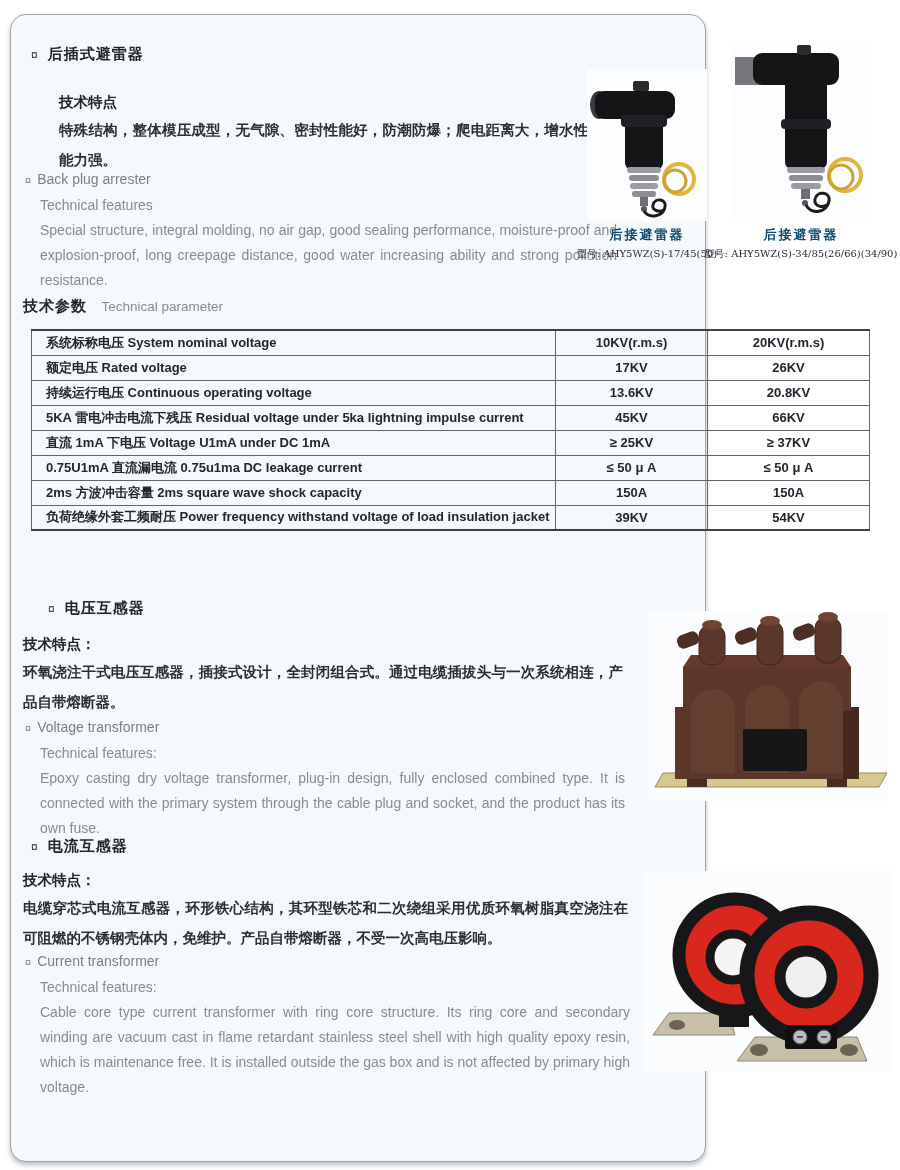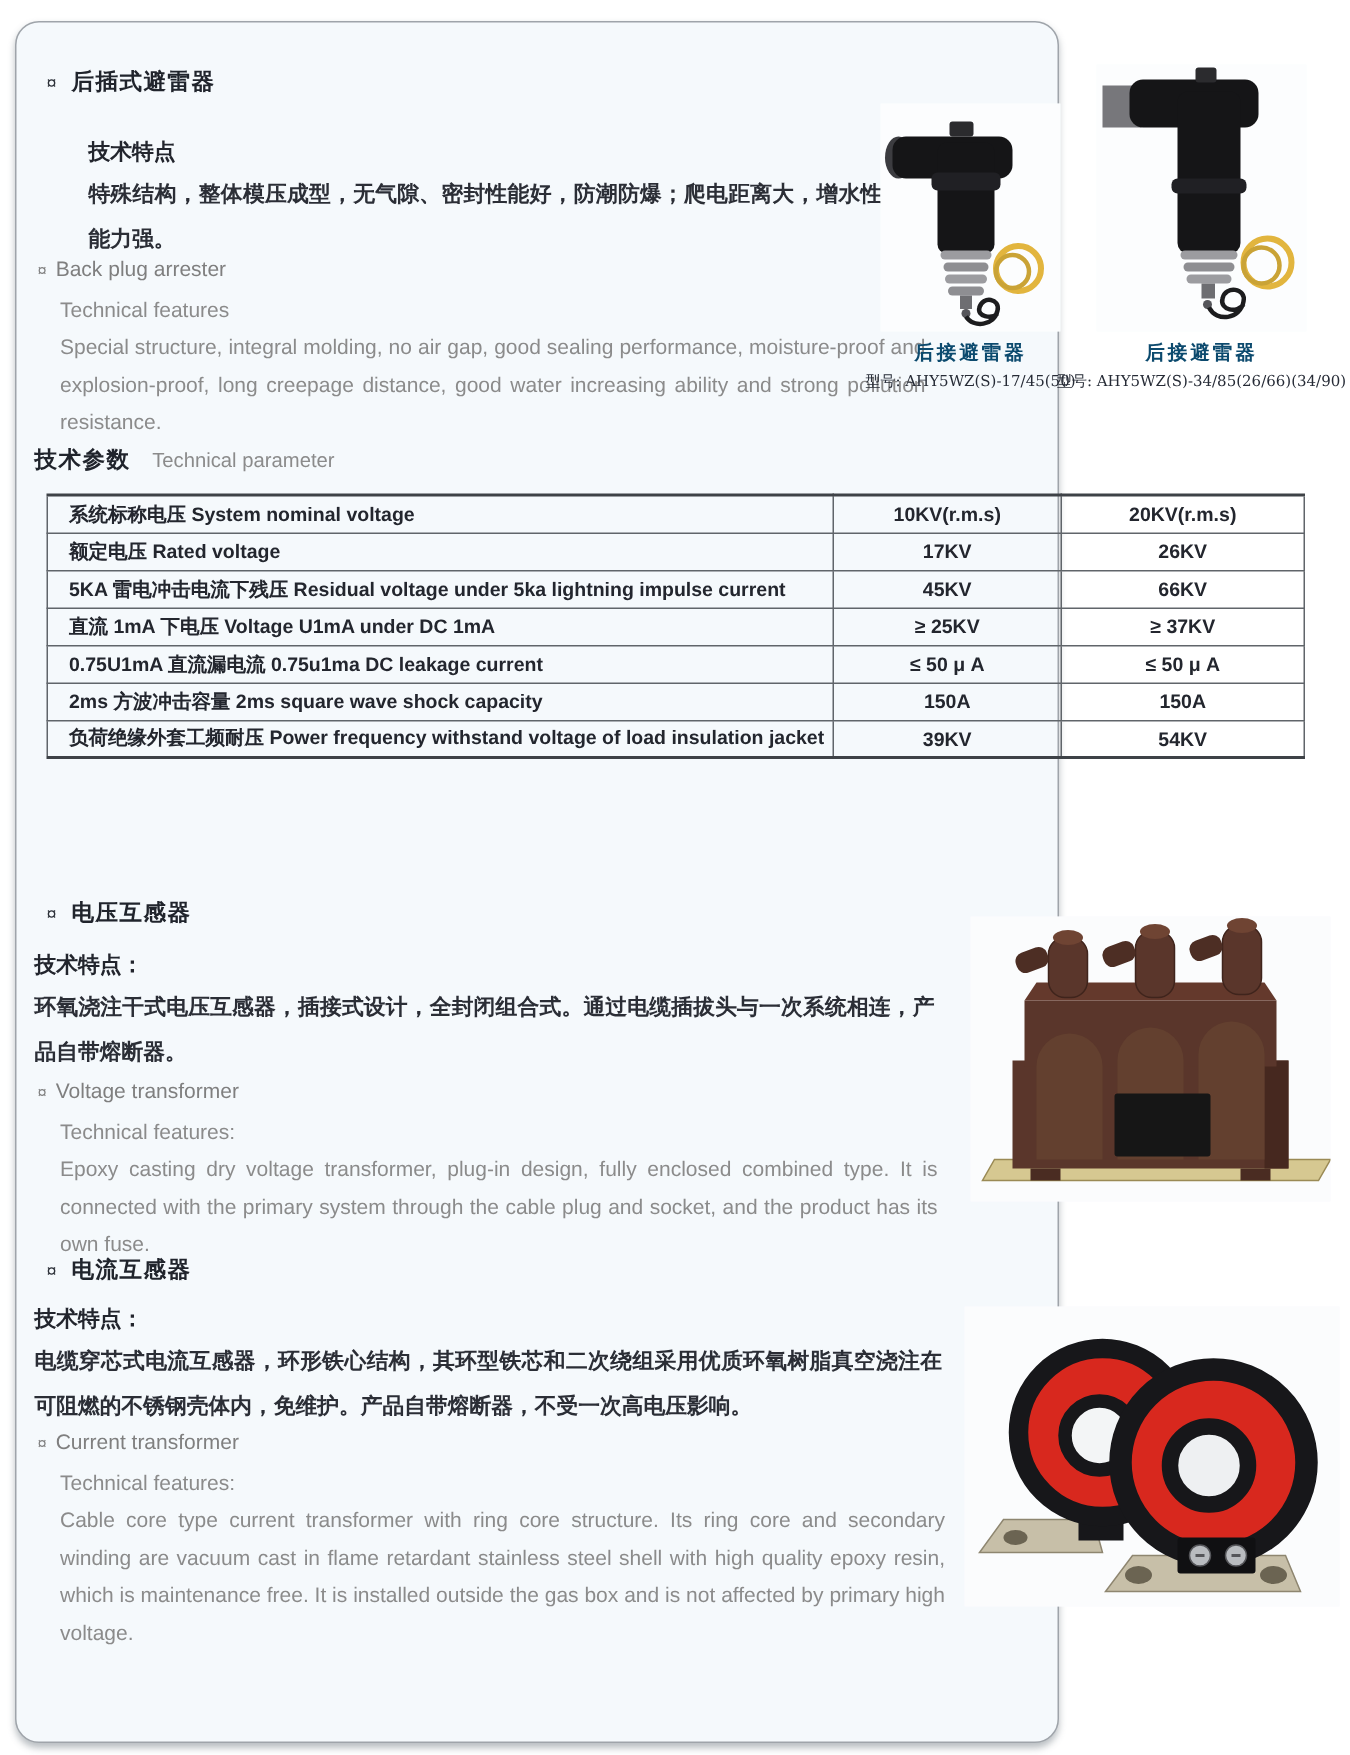--- a/index.html
+++ b/index.html
@@ -133,20 +133,25 @@
         <td class="label">系统标称电压 System nominal voltage</td>
         <td class="val">10KV(r.m.s)</td>
         <td class="val">20KV(r.m.s)</td>
       </tr>
       <tr>
         <td class="label">额定电压 Rated voltage</td>
         <td class="val">17KV</td>
         <td class="val">26KV</td>
       </tr>
       <tr>
+        <td class="label">持续运行电压 Continuous operating voltage</td>
+        <td class="val">13.6KV</td>
+        <td class="val">20.8KV</td>
+      </tr>
+      <tr>
         <td class="label">5KA 雷电冲击电流下残压 Residual voltage under 5ka lightning impulse current</td>
         <td class="val">45KV</td>
         <td class="val">66KV</td>
       </tr>
       <tr>
         <td class="label">直流 1mA 下电压 Voltage U1mA under DC 1mA</td>
         <td class="val">≥ 25KV</td>
         <td class="val">≥ 37KV</td>
       </tr>
       <tr>
@@ -160,21 +165,21 @@
         <td class="val">150A</td>
       </tr>
       <tr>
         <td class="label">负荷绝缘外套工频耐压 Power frequency withstand voltage of load insulation jacket</td>
         <td class="val">39KV</td>
         <td class="val">54KV</td>
       </tr>
     </tbody>
       </table>
 
-    <div class="abs sec-title" style="left:20px; top:584px;">
+    <div class="abs sec-title" style="left:37px; top:584px;">
       <span class="bullet">¤</span><span>电压互感器</span>
     </div>
 
     <div class="abs cn-block" style="left:12px; top:616px; width:600px;">
       <div class="cn-heading">技术特点：</div>
       <div class="cn-body">环氧浇注干式电压互感器，插接式设计，全封闭组合式。通过电缆插拔头与一次系统相连，产品自带熔断器。</div>
     </div>
 
     <div class="abs en-block" style="left:14px; top:700px; width:600px;">
       <div class="en-title">

